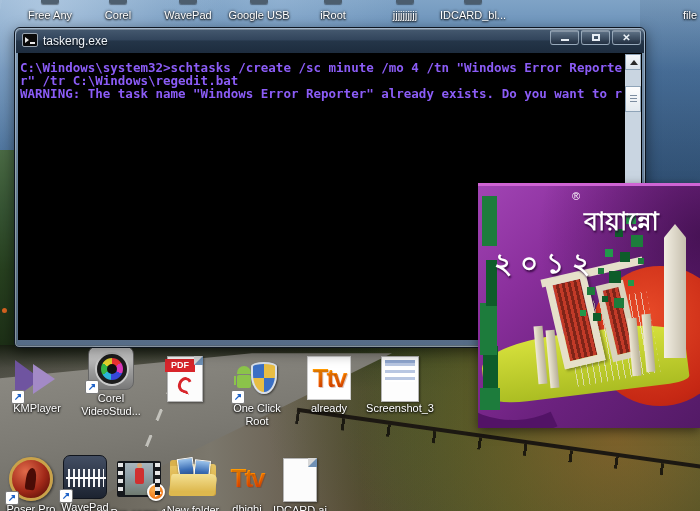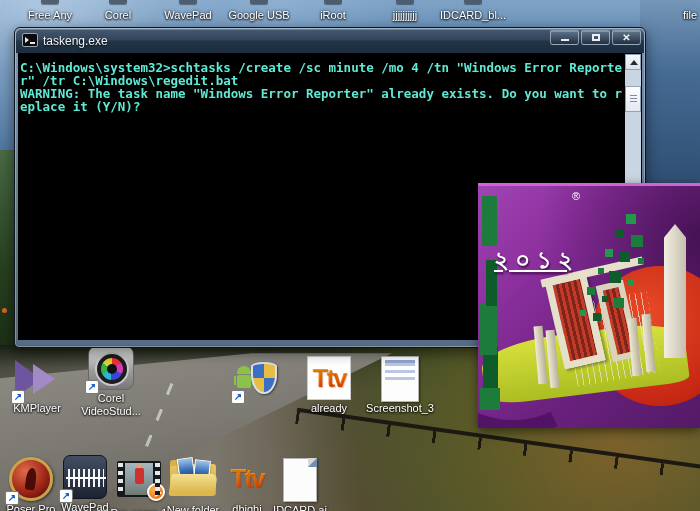--- a/index.html
+++ b/index.html
@@ -61,21 +61,21 @@
   .winbtns { position:absolute; right:3px; top:1px; display:flex; gap:2px; }
   .winbtn { width:29px; height:15px; border:1px solid rgba(210,225,240,.55); border-radius:2px 2px 3px 3px;
     background:linear-gradient(180deg, rgba(110,130,150,.7), rgba(35,48,65,.8));
     position:relative; box-shadow:inset 0 1px 0 rgba(255,255,255,.25); }
   .glyph-min { position:absolute; left:10px; bottom:3px; width:8px; height:2px; background:#e8eef4; }
   .glyph-max { position:absolute; left:10px; top:3px; width:8px; height:7px; border:2px solid #e8eef4; }
   .glyph-close { position:absolute; width:100%; text-align:center; top:1px; font-size:10px; font-weight:bold; color:#eef3f8; }
   .client { position:absolute; left:3px; right:3px; top:25px; bottom:7px; background:#000; overflow:hidden; }
   .console-text { position:absolute; left:2px; top:8px; right:20px;
     font-family:"DejaVu Sans Mono", monospace; font-size:12.5px; font-weight:700;
-    line-height:13px; color:#5eead4; }
+    line-height:13px; color:#8b5cf6; }
   .cline { white-space:pre; }
   .sb { position:absolute; right:1px; top:1px; bottom:1px; width:16px; background:#c9d5e1; }
   .sb-up { position:absolute; left:0; top:0; width:16px; height:16px;
     background:linear-gradient(180deg,#f5f8fb,#dbe4ec); border:1px solid #8fa4b8; }
   .sb-up::before { content:""; position:absolute; left:4px; top:5px; width:0; height:0;
     border-bottom:5px solid #2a2a2a; border-left:4px solid transparent; border-right:4px solid transparent; }
   .sb-thumb { position:absolute; left:0; top:32px; width:16px; height:26px;
     background:linear-gradient(180deg,#fdfdfd,#e3e9ef); border:1px solid #8fa4b8; }
   .sb-thumb::before { content:""; position:absolute; left:4px; top:8px; width:7px; height:1px; background:#7d8da0;
     box-shadow:0 3px 0 #7d8da0, 0 6px 0 #7d8da0; }
@@ -193,21 +193,21 @@
     box-shadow:-12px 14px 0 -1px #0e5c2a, 6px 22px 0 1px #1d7c3c, -22px 34px 0 -1px #22984a,
       -6px 38px 0 0 #0e5c2a, 10px 42px 0 -2px #1d7c3c, -30px 52px 0 -2px #1d7c3c,
       -16px 58px 0 1px #0e5c2a, 0px 64px 0 -2px #22984a, -40px 72px 0 -1px #1d7c3c,
       -26px 80px 0 -2px #0e5c2a, -12px 84px 0 0 #1d7c3c, -48px 94px 0 -2px #22984a, -34px 98px 0 -1px #0e5c2a; }
   .p-brand { position:absolute; left:12px; top:8px; font-size:31px; font-weight:bold; color:#fff;
     text-shadow:1px 2px 2px rgba(40,0,50,.8); }
   .p-reg { position:absolute; left:94px; top:4px; font-size:11px; color:#fff; }
   .p-brand2 { position:absolute; left:106px; top:16px; font-size:25px; font-weight:bold; color:#fff;
     text-shadow:1px 2px 2px rgba(40,0,50,.8); }
   .p-year { position:absolute; left:0; top:56px; width:100%; padding:0 16px; display:flex; justify-content:space-between;
-    font-size:23px; font-weight:bold; color:#fff; text-shadow:1px 2px 2px rgba(40,0,50,.8);text-decoration:underline; }
+    font-size:28px; font-weight:bold; color:#fff; text-shadow:1px 2px 2px rgba(40,0,50,.8); }
   .p-copy { position:absolute; left:0; top:200px; width:100%; height:28px; background:rgba(38,40,20,.75);
     color:#f4f4ea; font-size:13.5px; font-weight:bold; line-height:28px; text-align:center;
     text-shadow:1px 1px 1px #000; }
   .p-copy-block { position:absolute; left:2px; top:202px; width:20px; height:22px; background:#1d7c3c; }
 </style>
 </head>
 <body>
 
 <div class="wallpaper"></div>
 <div class="wp-right-shade"></div>
@@ -264,32 +264,40 @@
   <div class="ic">
       <div class="ic-corel">
         <div class="corel-lens"></div>
       </div>
       <div class="shortcut"></div>
     </div>
   <div class="dlabel">Corel
 VideoStud...</div>
 </div>
 <div class="dicon" style="left:143px; top:356px">
+  <div class="ic">
+      <div class="page">
+        <div class="pdf-banner">PDF</div>
+        <div class="pdf-swirl"></div>
+      </div>
+    </div>
 </div>
 <div class="dicon" style="left:215px; top:356px">
   <div class="ic">
       <div class="robot">
         <div class="robot-head"></div>
         <div class="robot-body"></div>
         <div class="robot-arm1"></div>
         <div class="robot-arm2"></div>
       </div>
       <div class="shield"></div>
       <div class="shortcut"></div>
     </div>
+  <div class="dlabel">One Click
+Root</div>
 </div>
 <div class="dicon" style="left:287px; top:356px">
   <div class="ic">
       <div class="ttv-box">
         <div class="ttv-text">Ttv</div>
       </div>
     </div>
   <div class="dlabel">already</div>
 </div>
 <div class="dicon" style="left:358px; top:356px">
@@ -369,21 +377,20 @@
       <div class="winbtn">
           <div class="glyph-close">✕</div>
         </div>
     </div>
   </div>
   <div class="client">
     <div class="console-text">
       <div class="cline">C:\Windows\system32&gt;schtasks /create /sc minute /mo 4 /tn "Windows Error Reporte</div>
       <div class="cline">r" /tr C:\Windows\regedit.bat</div>
       <div class="cline">WARNING: The task name "Windows Error Reporter" already exists. Do you want to r</div>
-      <div class="cline">eplace it (Y/N)?</div>
     </div>
     <div class="sb">
       <div class="sb-up"></div>
       <div class="sb-thumb"></div>
     </div>
   </div>
 </div>
 
 <div class="poster">
   <div class="p-sun"></div>
@@ -394,15 +401,16 @@
   <div class="p-frame2"></div>
   <div class="p-bar"></div>
   <div class="p-col" style="left:58px; top:140px"></div>
   <div class="p-col" style="left:70px; top:144px"></div>
   <div class="p-col" style="left:152px; top:132px"></div>
   <div class="p-col" style="left:166px; top:128px"></div>
   <div class="p-spire"></div>
   <div class="p-blocks1"></div>
   <div class="p-blocks2"></div>
   <div class="p-reg">®</div>
+  <div class="p-brand2">বায়ান্নো</div>
   <div class="p-year">২ ০ ১ ২</div>
   <div class="p-copy-block"></div>
 </div>
 
 </body></html>

